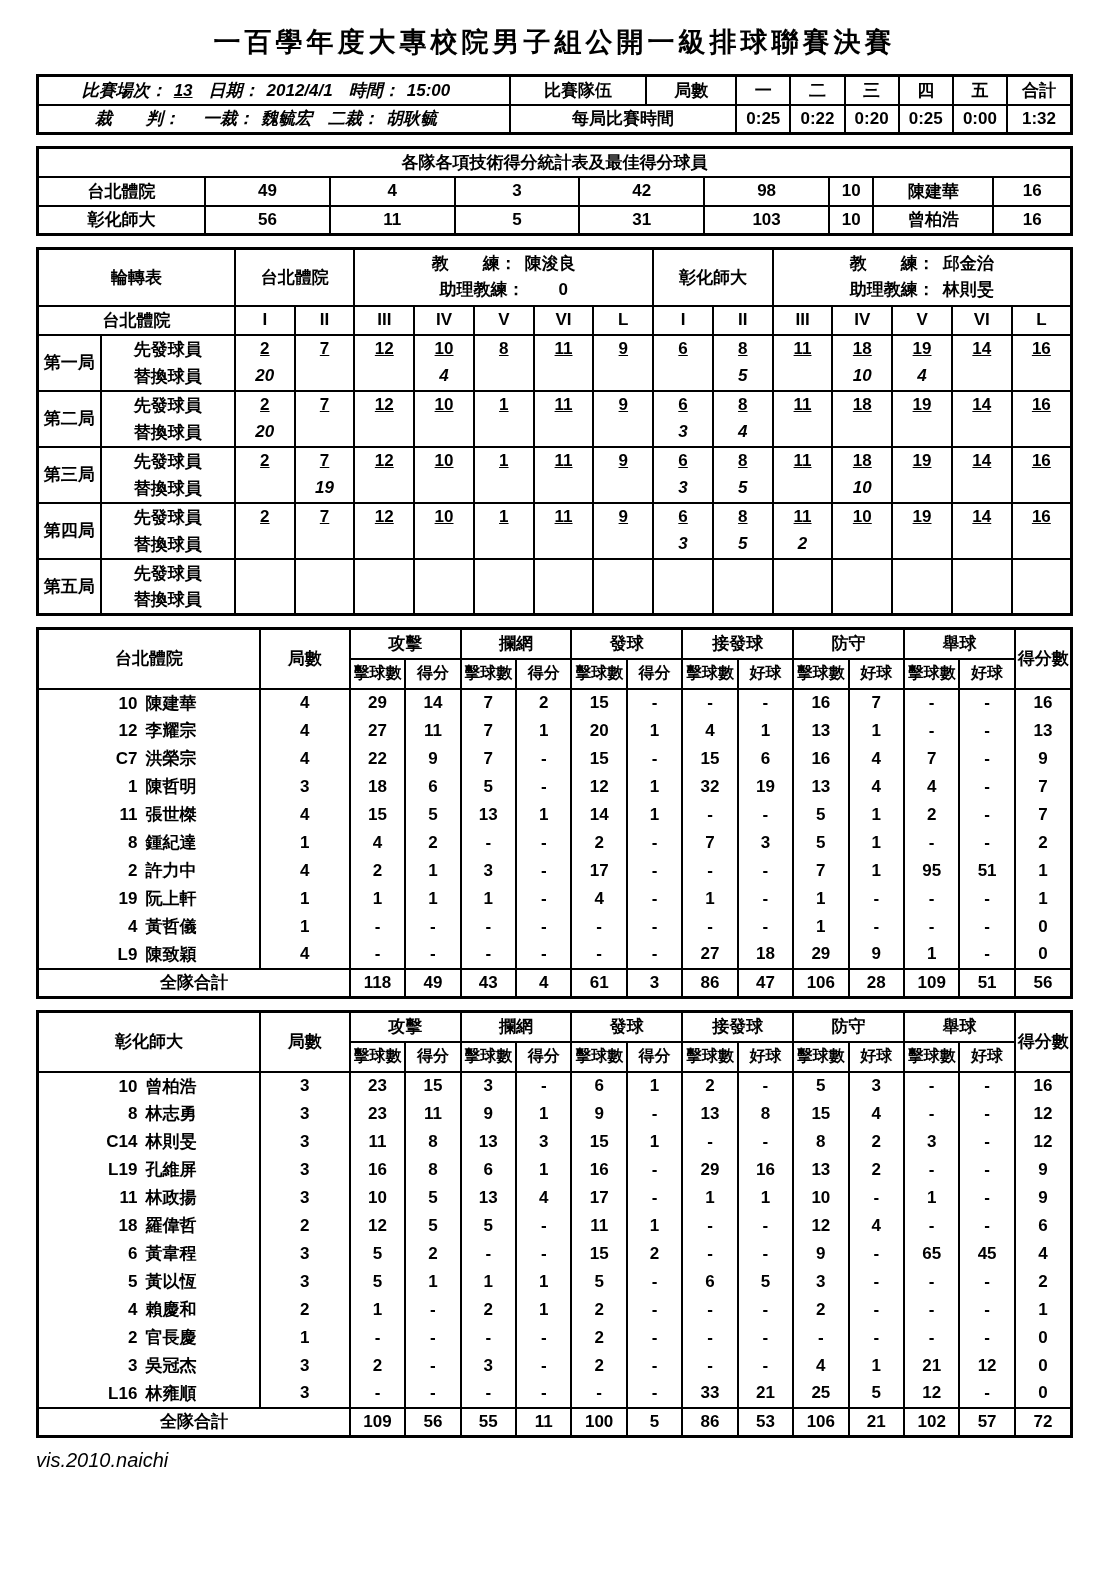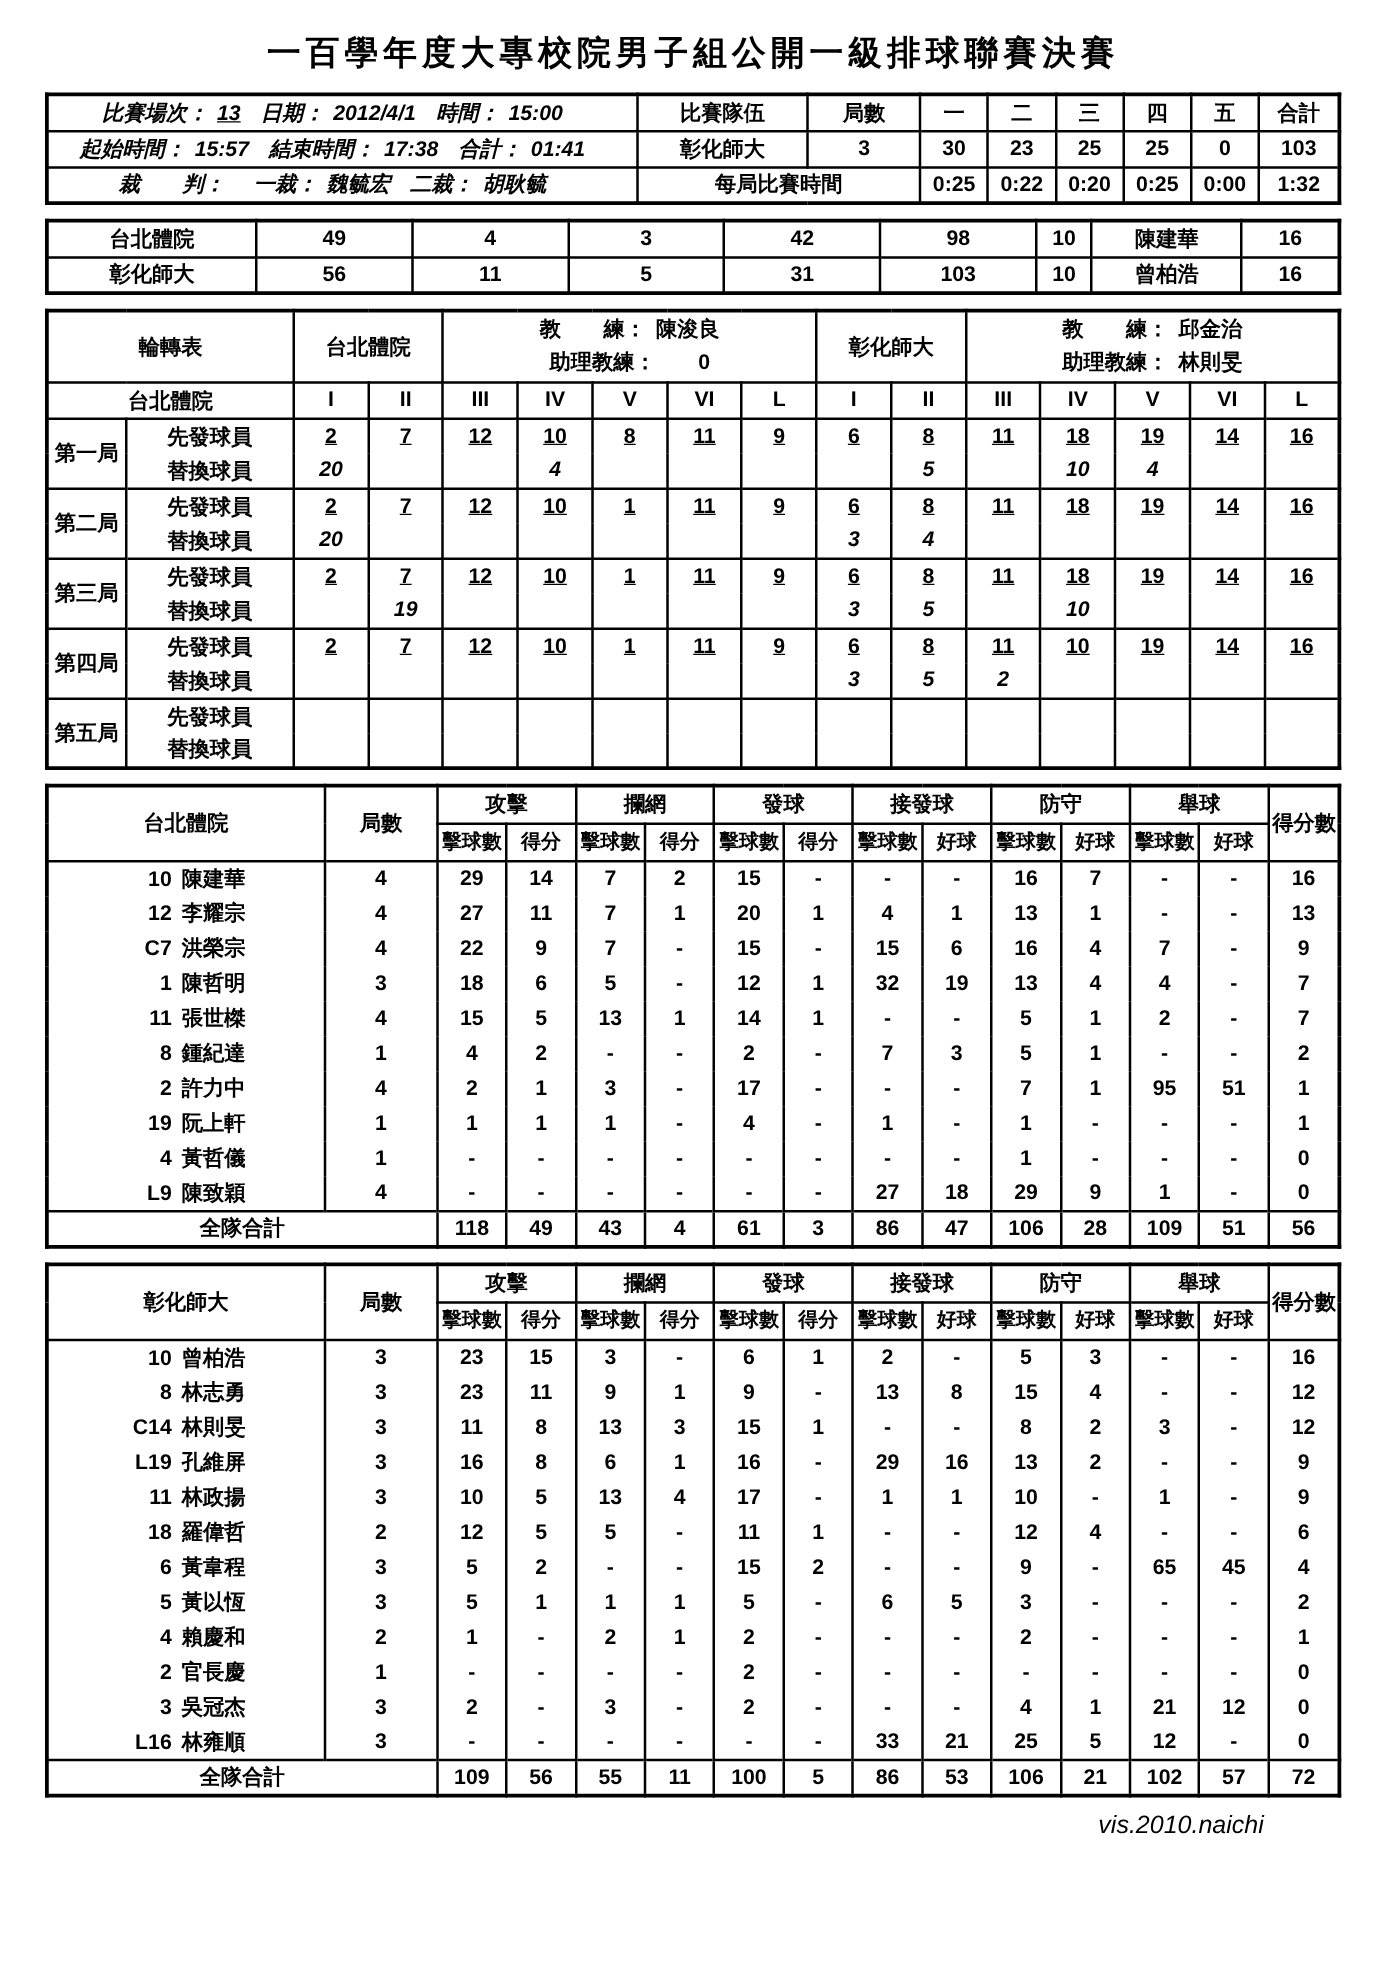--- a/index.html
+++ b/index.html
@@ -43,21 +43,21 @@
   
   td.team-title { font-size:26px; }
   tr.skill-sub td { font-size:16px; height:30px;text-align:center; }
   tr.skill-grp td { height:30px; }
   tr.player td { border-top:0; border-bottom:0; height:28px; }
   td.pname { text-align:left; padding-left:4px; }
   .pno { display:inline-block; width:36px; text-align:right; margin-right:8px; }
   td.total-label { text-align:right; padding-right:10px; }
   
   .footer {
-    text-align:right; padding-right:62px; font-style:italic;
+    padding-right:62px; font-style:italic;
     font-size:20px; margin-top:8px;
   }
 </style>
 </head>
 <body>
 
 <div class="doc">
 
   <h1 class="title">一百學年度大專校院男子組公開一級排球聯賽決賽</h1>
 
@@ -79,31 +79,20 @@
           <td>比賽隊伍</td>
           <td>局數</td>
           <td>一</td>
           <td>二</td>
           <td>三</td>
           <td>四</td>
           <td>五</td>
           <td>合計</td>
         </tr>
         <tr>
-          <td class="info"><span class="lbl">起始時間：</span><span class="val">15:57</span><span class="lbl">結束時間：</span><span class="val">17:38</span><span class="lbl">合計：</span><span class="val">01:41</span></td>
-          <td>彰化師大</td>
-          <td>3</td>
-          <td>30</td>
-          <td>23</td>
-          <td>25</td>
-          <td>25</td>
-          <td>0</td>
-          <td>103</td>
-        </tr>
-        <tr>
           <td class="info"><span class="lbl">裁　　判：</span><span class="val"></span><span class="lbl">一裁：</span><span class="val">魏毓宏</span><span class="lbl">二裁：</span><span class="val">胡耿毓</span></td>
           <td class="time-label" colspan="2">每局比賽時間</td>
           <td>0:25</td>
           <td>0:22</td>
           <td>0:20</td>
           <td>0:25</td>
           <td>0:00</td>
           <td>1:32</td>
         </tr>
       </tbody>
@@ -115,20 +104,23 @@
         <col style="width:12.07%">
         <col style="width:12.07%">
       <col style="width:12.07%">
         <col style="width:12.07%">
         <col style="width:12.07%">
       <col style="width:4.3%">
         <col style="width:11.6%">
         <col style="width:7.55%">
     </colgroup>
     <tbody id="summary-body">
+        <tr>
+          <td class="sum-title" colspan="9">各隊各項技術得分統計表及最佳得分球員</td>
+        </tr>
         <tr>
           <td>台北體院</td>
           <td>49</td>
           <td>4</td>
           <td>3</td>
           <td>42</td>
           <td>98</td>
           <td>10</td>
           <td>陳建華</td>
           <td>16</td>

